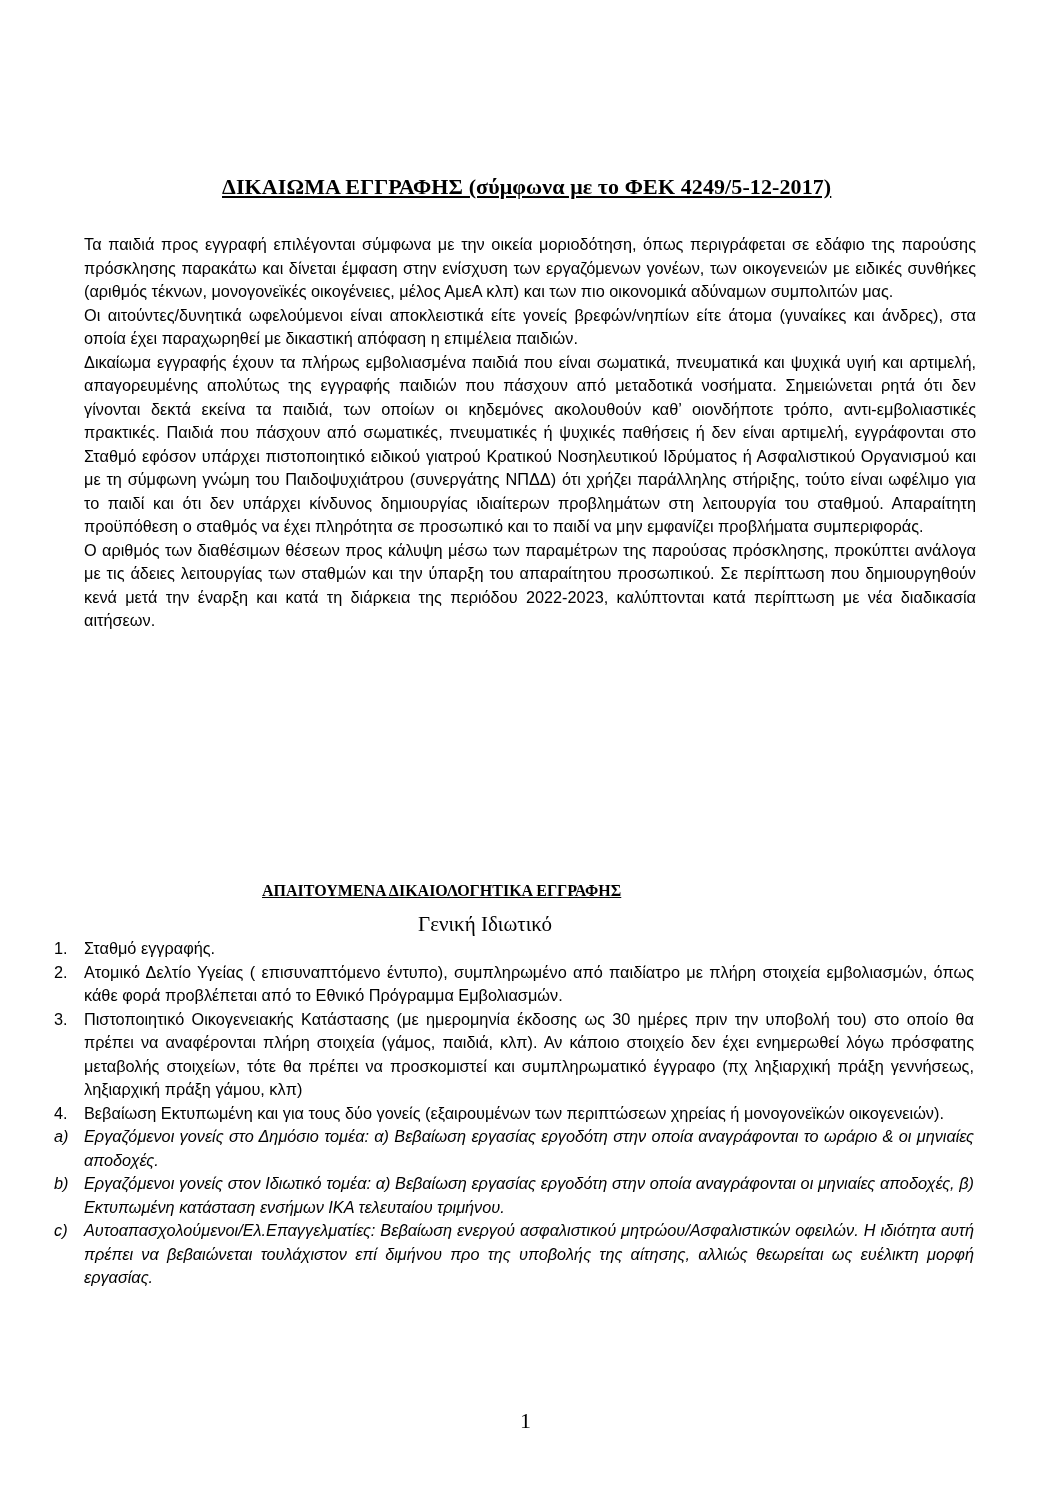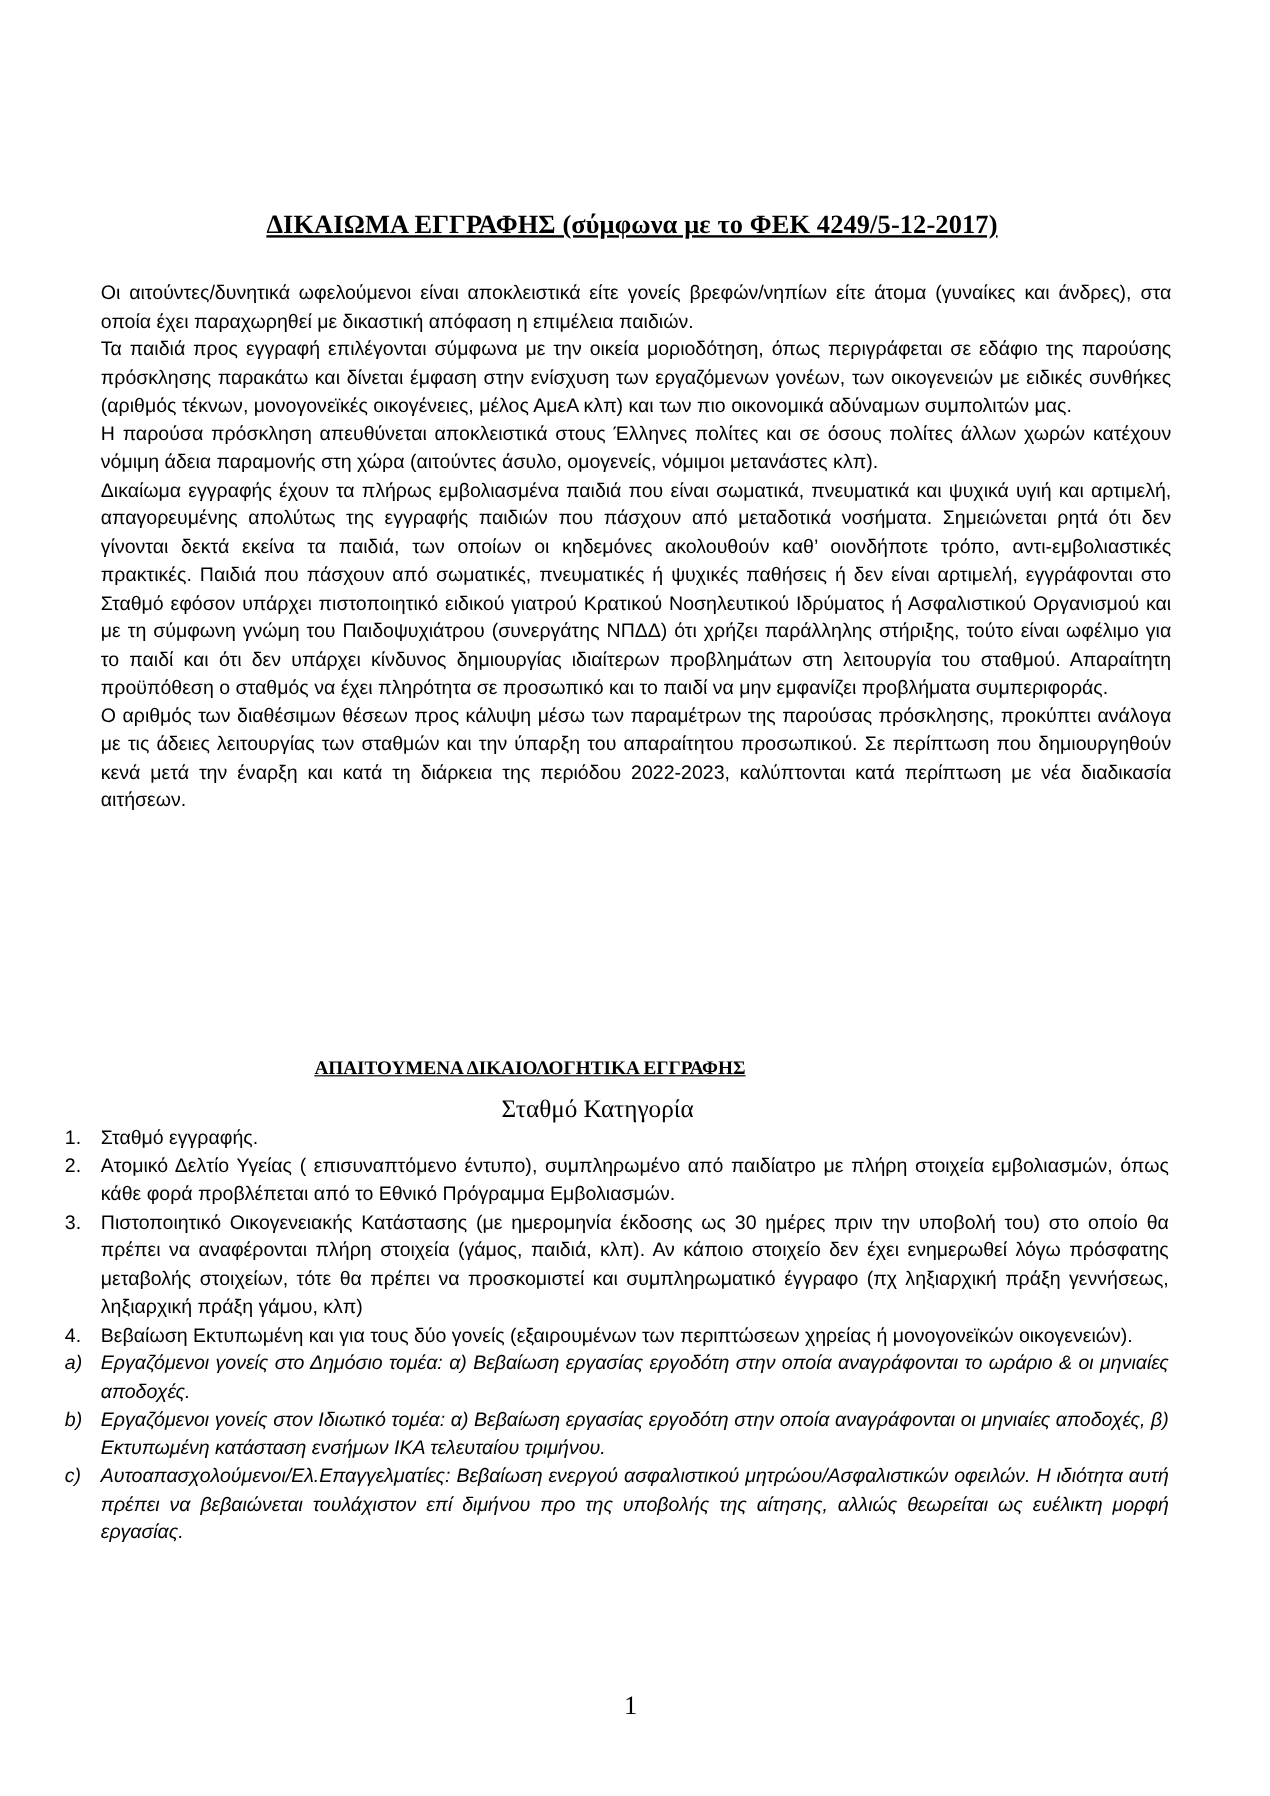--- a/index.html
+++ b/index.html
@@ -42,29 +42,28 @@
     }
   </style>
 </head>
 <body>
 
 <div class="page">
 
   <div class="h1">ΔΙΚΑΙΩΜΑ  ΕΓΓΡΑΦΗΣ (σύμφωνα με  το ΦΕΚ 4249/5-12-2017)</div>
 
   <div class="body sec1">
+    <p>Τα παιδιά προς εγγραφή επιλέγονται σύμφωνα με την οικεία μοριοδότηση, όπως περιγράφεται σε εδάφιο της παρούσης πρόσκλησης παρακάτω και δίνεται έμφαση στην ενίσχυση των εργαζόμενων γονέων, των οικογενειών με ειδικές συνθήκες (αριθμός τέκνων, μονογονεϊκές οικογένειες, μέλος ΑμεΑ κλπ) και των πιο οικονομικά αδύναμων συμπολιτών μας.</p>
     <p>Οι αιτούντες/δυνητικά ωφελούμενοι είναι αποκλειστικά είτε γονείς βρεφών/νηπίων είτε άτομα (γυναίκες και άνδρες), στα οποία έχει παραχωρηθεί με δικαστική απόφαση η επιμέλεια παιδιών.</p>
-    <p>Τα παιδιά προς εγγραφή επιλέγονται σύμφωνα με την οικεία μοριοδότηση, όπως περιγράφεται σε εδάφιο της παρούσης πρόσκλησης παρακάτω και δίνεται έμφαση στην ενίσχυση των εργαζόμενων γονέων, των οικογενειών με ειδικές συνθήκες (αριθμός τέκνων, μονογονεϊκές οικογένειες, μέλος ΑμεΑ κλπ) και των πιο οικονομικά αδύναμων συμπολιτών μας.</p>
-    <p>Η παρούσα πρόσκληση απευθύνεται αποκλειστικά στους Έλληνες πολίτες και σε όσους πολίτες άλλων χωρών κατέχουν νόμιμη άδεια παραμονής στη χώρα (αιτούντες άσυλο, ομογενείς, νόμιμοι μετανάστες κλπ).</p>
     <p><span>Δικαίωμα εγγραφής έχουν τα </span><b>πλήρως εμβολιασμένα παιδιά</b><span> που είναι σωματικά, πνευματικά και ψυχικά υγιή και αρτιμελή, απαγορευμένης απολύτως της εγγραφής παιδιών που πάσχουν από μεταδοτικά νοσήματα. Σημειώνεται ρητά ότι δεν γίνονται δεκτά εκείνα τα παιδιά, των </span><b>οποίων οι κηδεμόνες ακολουθούν καθ’ οιονδήποτε τρόπο, αντι-εμβολιαστικές πρακτικές</b><span>. Παιδιά που πάσχουν από σωματικές, πνευματικές ή ψυχικές παθήσεις ή δεν είναι αρτιμελή, εγγράφονται στο Σταθμό εφόσον υπάρχει πιστοποιητικό ειδικού γιατρού Κρατικού Νοσηλευτικού Ιδρύματος ή Ασφαλιστικού Οργανισμού και με τη σύμφωνη γνώμη του Παιδοψυχιάτρου (συνεργάτης ΝΠΔΔ) ότι χρήζει παράλληλης στήριξης, τούτο είναι ωφέλιμο για το παιδί και ότι δεν υπάρχει κίνδυνος δημιουργίας ιδιαίτερων προβλημάτων στη λειτουργία του σταθμού. Απαραίτητη προϋπόθεση ο σταθμός να έχει πληρότητα σε προσωπικό και το παιδί να μην εμφανίζει προβλήματα συμπεριφοράς.</span></p>
     <p>Ο αριθμός των διαθέσιμων θέσεων προς κάλυψη μέσω των παραμέτρων της παρούσας πρόσκλησης, προκύπτει ανάλογα με τις άδειες λειτουργίας των σταθμών και την ύπαρξη του απαραίτητου προσωπικού. Σε περίπτωση που δημιουργηθούν κενά μετά την έναρξη και κατά τη διάρκεια της περιόδου 2022-2023, καλύπτονται κατά περίπτωση με νέα διαδικασία αιτήσεων.</p>
   </div>
 
   <div class="h2">ΑΠΑΙΤΟΥΜΕΝΑ  ΔΙΚΑΙΟΛΟΓΗΤΙΚΑ  ΕΓΓΡΑΦΗΣ</div>
-  <div class="sub">Σταθμό Κατηγορία</div>
+  <div class="sub">Γενική Ιδιωτικό</div>
 
   <div class="list">
     <div class="li">
       <span class="num">1.</span>
       <span class="txt">Σταθμό εγγραφής.</span>
     </div>
     <div class="li">
       <span class="num">2.</span>
       <span class="txt">Ατομικό Δελτίο Υγείας ( επισυναπτόμενο έντυπο), συμπληρωμένο από παιδίατρο με πλήρη στοιχεία εμβολιασμών, όπως κάθε φορά προβλέπεται από το Εθνικό Πρόγραμμα Εμβολιασμών.</span>
     </div>

